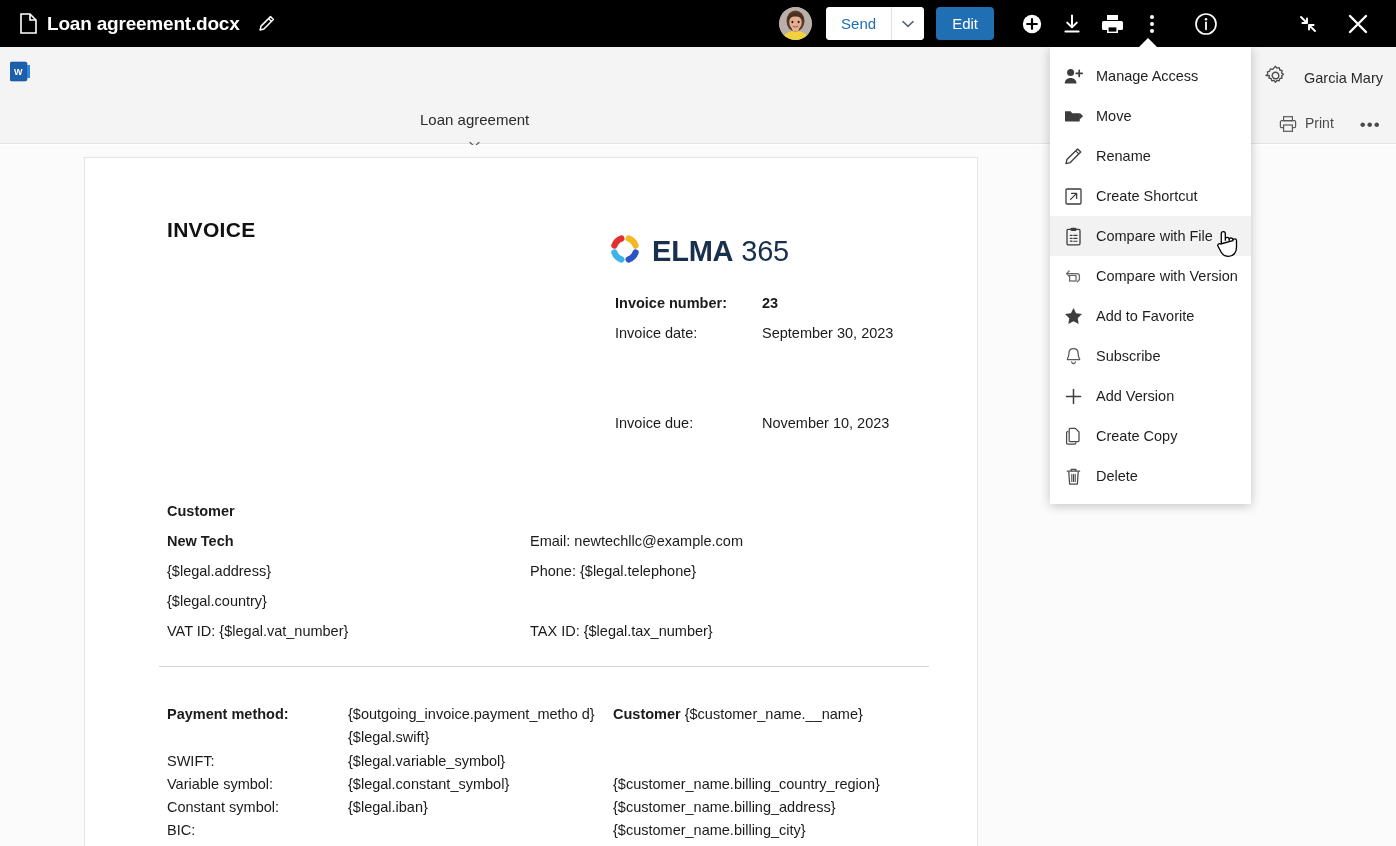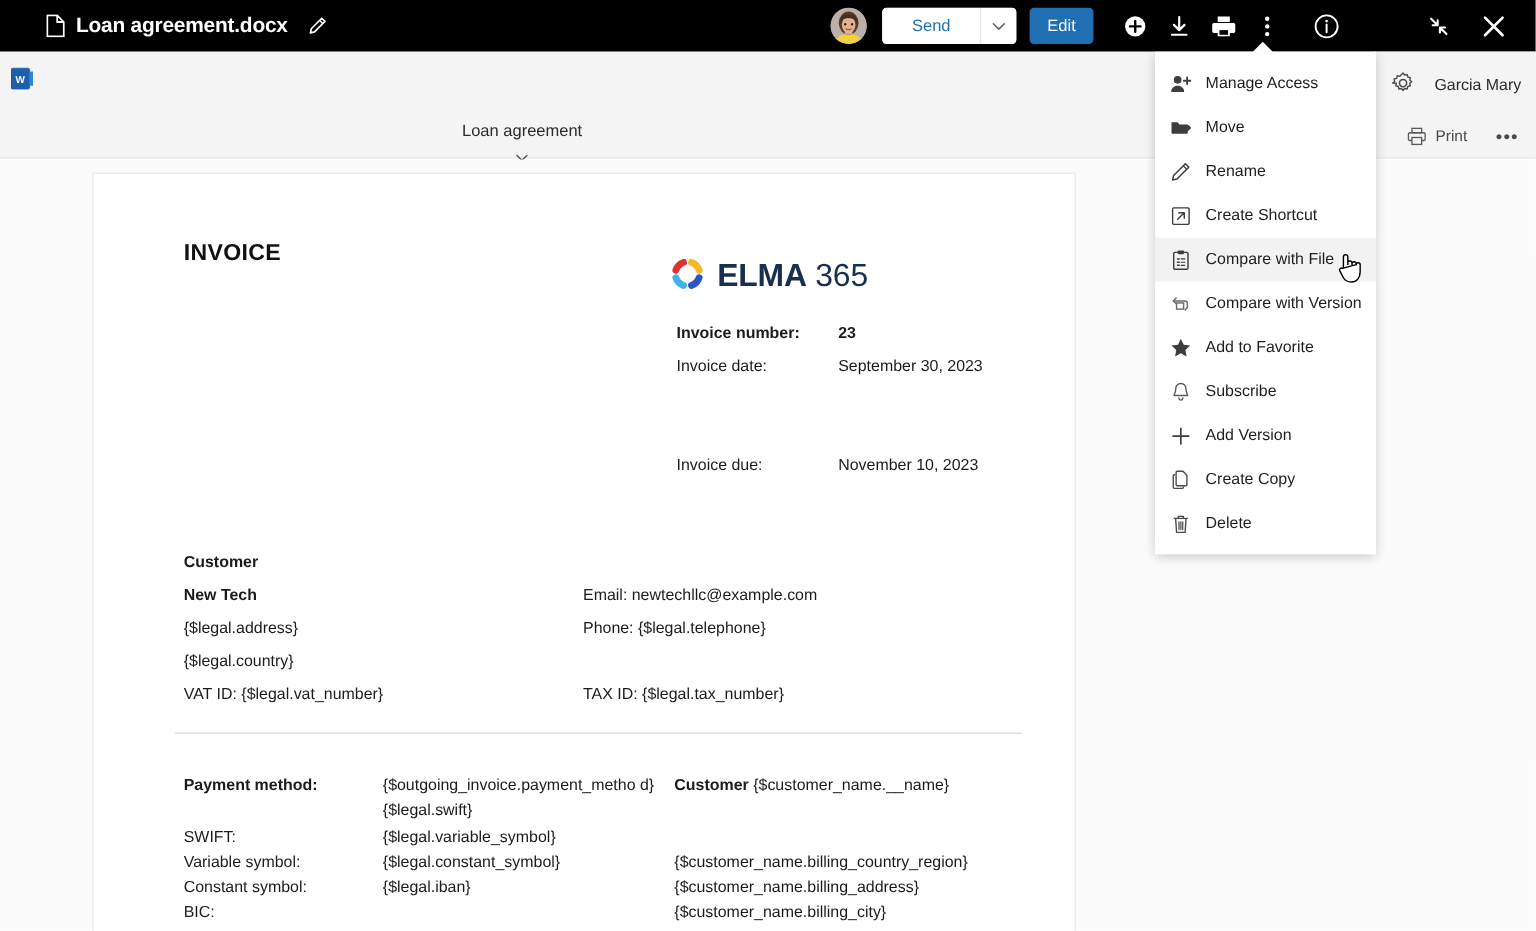--- a/index.html
+++ b/index.html
@@ -10,21 +10,21 @@
     background: #ffffff;
   }
 
   
   .topbar {
     position: absolute; top: 0; left: 0;
     width: 1396px; height: 47px;
     background: #000000;
     display: flex; align-items: center;
   }
-  .tb-left { display: flex; align-items: center; padding-left: 42px; gap: 10px; }
+  .tb-left { display: flex; align-items: center; padding-left: 20px; gap: 10px; }
   .doc-icon { width: 17px; height: 21px; display: block; }
   .doc-title {
     color: #ffffff; font-size: 19px; font-weight: bold;
     letter-spacing: -0.2px; white-space: nowrap;
   }
   .title-edit { width: 20px; height: 20px; margin-left: 6px; cursor: pointer; }
 
   .tb-right {
     margin-left: auto; display: flex; align-items: center;
     gap: 0px; padding-right: 18px; height: 47px;
@@ -36,21 +36,21 @@
   }
   .avatar svg { display:block; }
 
   .sendgroup {
     display: flex; height: 33px; border-radius: 4px; overflow: hidden;
     background: #ffffff; margin-right: 12px;
   }
   .send-btn {
     background: #ffffff; color: #1f6fb2; border: none;
     font-size: 15px; font-family: "Liberation Sans", sans-serif;
-    padding: 0 27px; cursor: pointer; white-space: nowrap;
+    padding: 0 15px; cursor: pointer; white-space: nowrap;
   }
   .send-caret {
     width: 33px; background: #ffffff; border: none;
     border-left: 1px solid #dfe3e8; cursor: pointer;
     display: flex; align-items: center; justify-content: center;
   }
   .edit-btn {
     background: #1f6fb2; color: #ffffff; border: none;
     font-size: 15px; font-family: "Liberation Sans", sans-serif;
     height: 33px; padding: 0 16px; border-radius: 4px;

